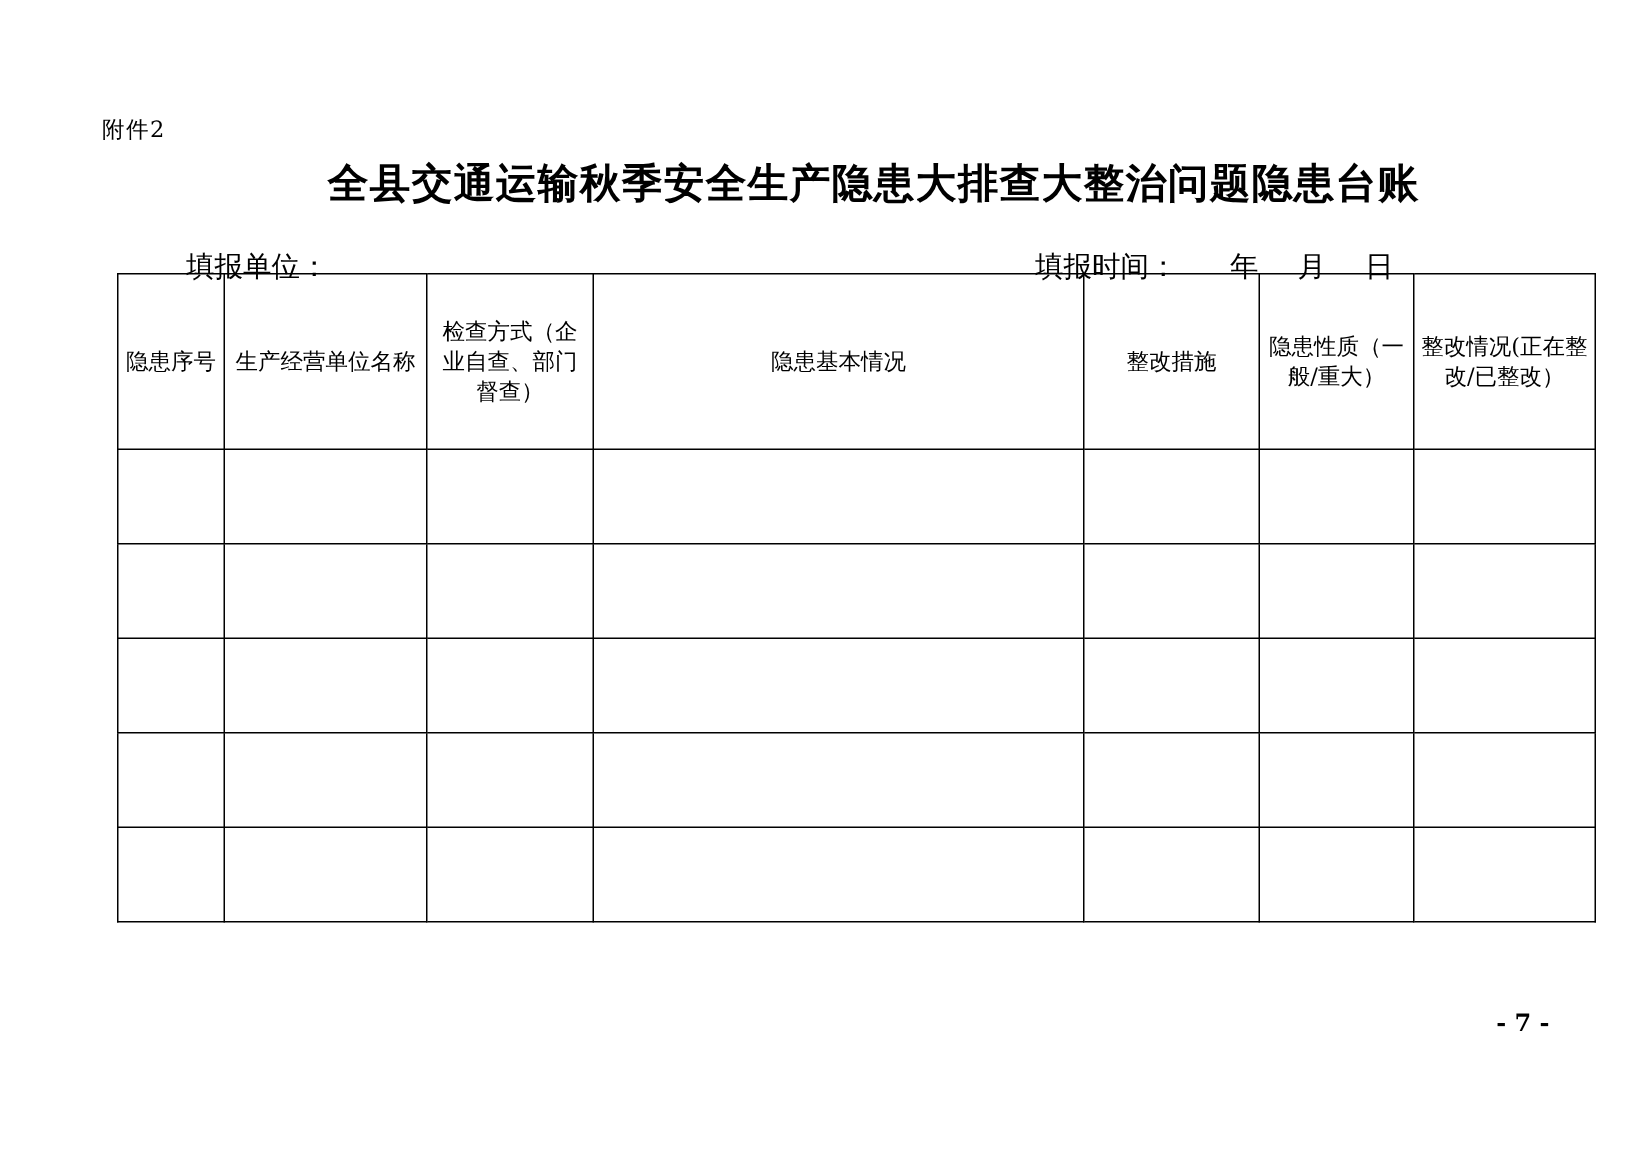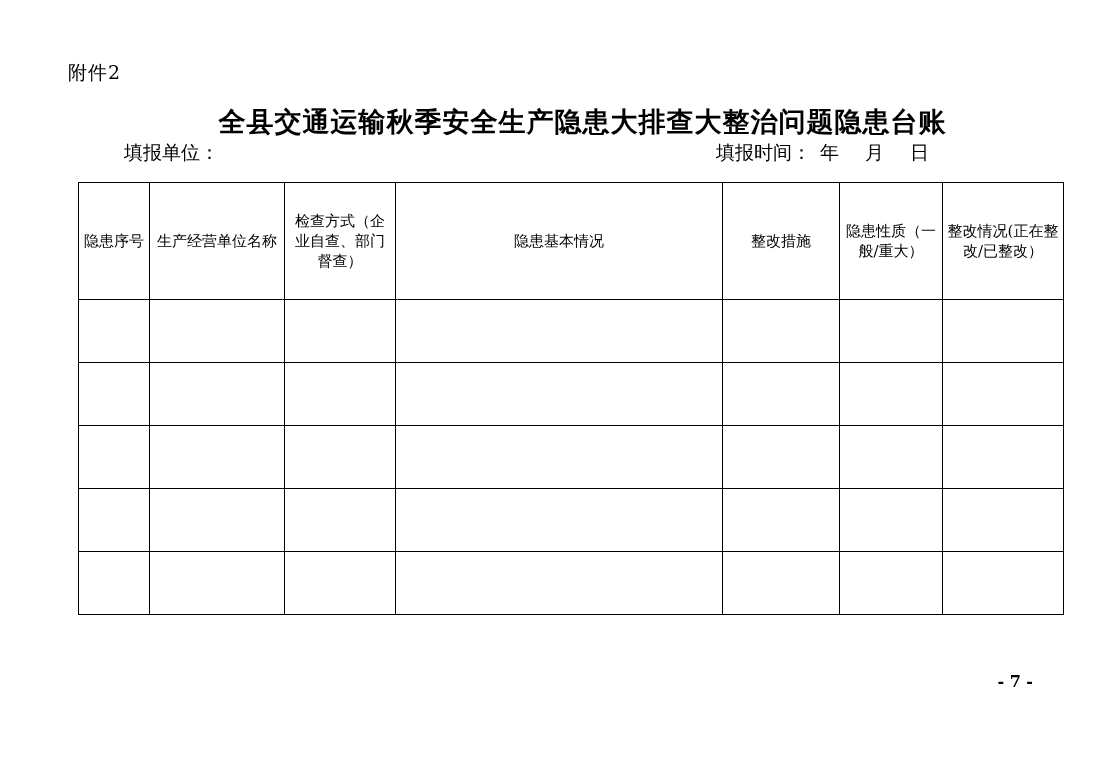--- a/index.html
+++ b/index.html
@@ -17,58 +17,57 @@
   }
   .page {
     position: relative;
     width: 1099px;
     height: 770px;
     box-sizing: border-box;
   }
   .attachment-label {
     position: absolute;
     left: 68px;
-    top: 60px;
-    font-size: 19px;
+    top: 77px;
+    font-size: 15px;
     letter-spacing: 1px;
     font-family: "DejaVu Serif", "Liberation Serif", serif;
   }
   .doc-title {
     position: absolute;
     left: 0;
     top: 104px;
     width: 1099px;
     text-align: center;
     font-size: 27px;
     font-weight: bold;
     letter-spacing: 1px;
     font-family: "DejaVu Sans", "Liberation Sans", sans-serif;
     padding-left: 33px;
   }
   .meta-row {
     position: absolute;
     left: 0;
-    top: 140px;
+    top: 165px;
     width: 1099px;
     height: 26px;
   }
   .meta-unit {
     position: absolute;
     left: 124px;
     top: 0;
     font-size: 19px;
     font-family: "DejaVu Serif", "Liberation Serif", serif;
   }
   .meta-time {
     position: absolute;
     left: 690px;
     top: 0;
     font-size: 19px;
     font-family: "DejaVu Serif", "Liberation Serif", serif;
-    margin-left: 26px;
   }
   .meta-date {
     position: absolute;
     left: 820px;
     top: 0;
     font-size: 19px;
     letter-spacing: 10px;
     font-family: "DejaVu Serif", "Liberation Serif", serif;
   }
   table.ledger {

